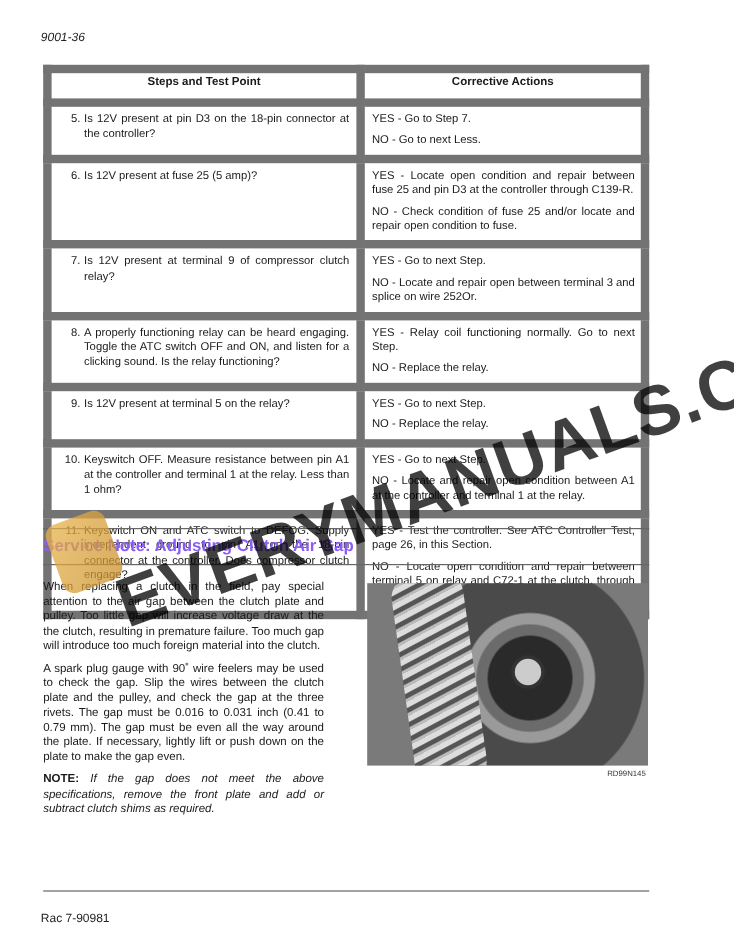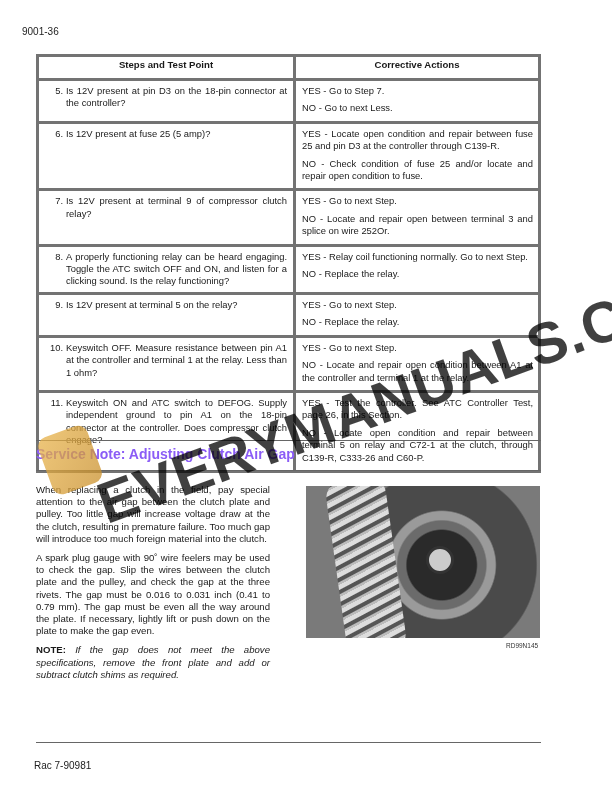--- a/index.html
+++ b/index.html
@@ -1,26 +1,26 @@
 <!DOCTYPE html>
 <html><head>
 <meta charset="utf-8">
 <style>
   html, body { margin: 0; padding: 0; }
   body {
     width: 612px; height: 792px; position: relative; background: #ffffff;
     font-family: "Liberation Sans", sans-serif; color: #1a1a1a; overflow: hidden;
   }
-  .page-num { position: absolute; left: 22px; top: 26px; font-size: 10px; color: #222; }
+  .page-num { position: absolute; left: 34px; top: 26px; font-size: 10px; color: #222; font-style: italic; }
   table.steps {
     position: absolute; left: 36px; top: 54px; width: 505px;
     border-collapse: collapse; font-size: 9.4px; line-height: 12.4px;
   }
   table.steps th, table.steps td {
-    border: 3px solid #737373; vertical-align: top;
+    border: 7px solid #737373; vertical-align: top;
   }
   table.steps th { font-weight: bold; height: 17px; padding: 2px 4px; font-size: 9.6px; text-align: center; }
   table.steps td.step { width: 242px; padding: 4px 6px 4px 6px; text-align: justify; }
   table.steps td.action { padding: 4px 5px 4px 6px; text-align: justify; }
   .step-wrap { display: flex; }
   .step-num { flex: 0 0 auto; width: 18px; text-align: right; padding-right: 3px; }
   .step-text { flex: 1; }
   .act { margin-bottom: 5px; }
   .act:last-child { margin-bottom: 2px; }
   .act b { font-weight: normal; }

